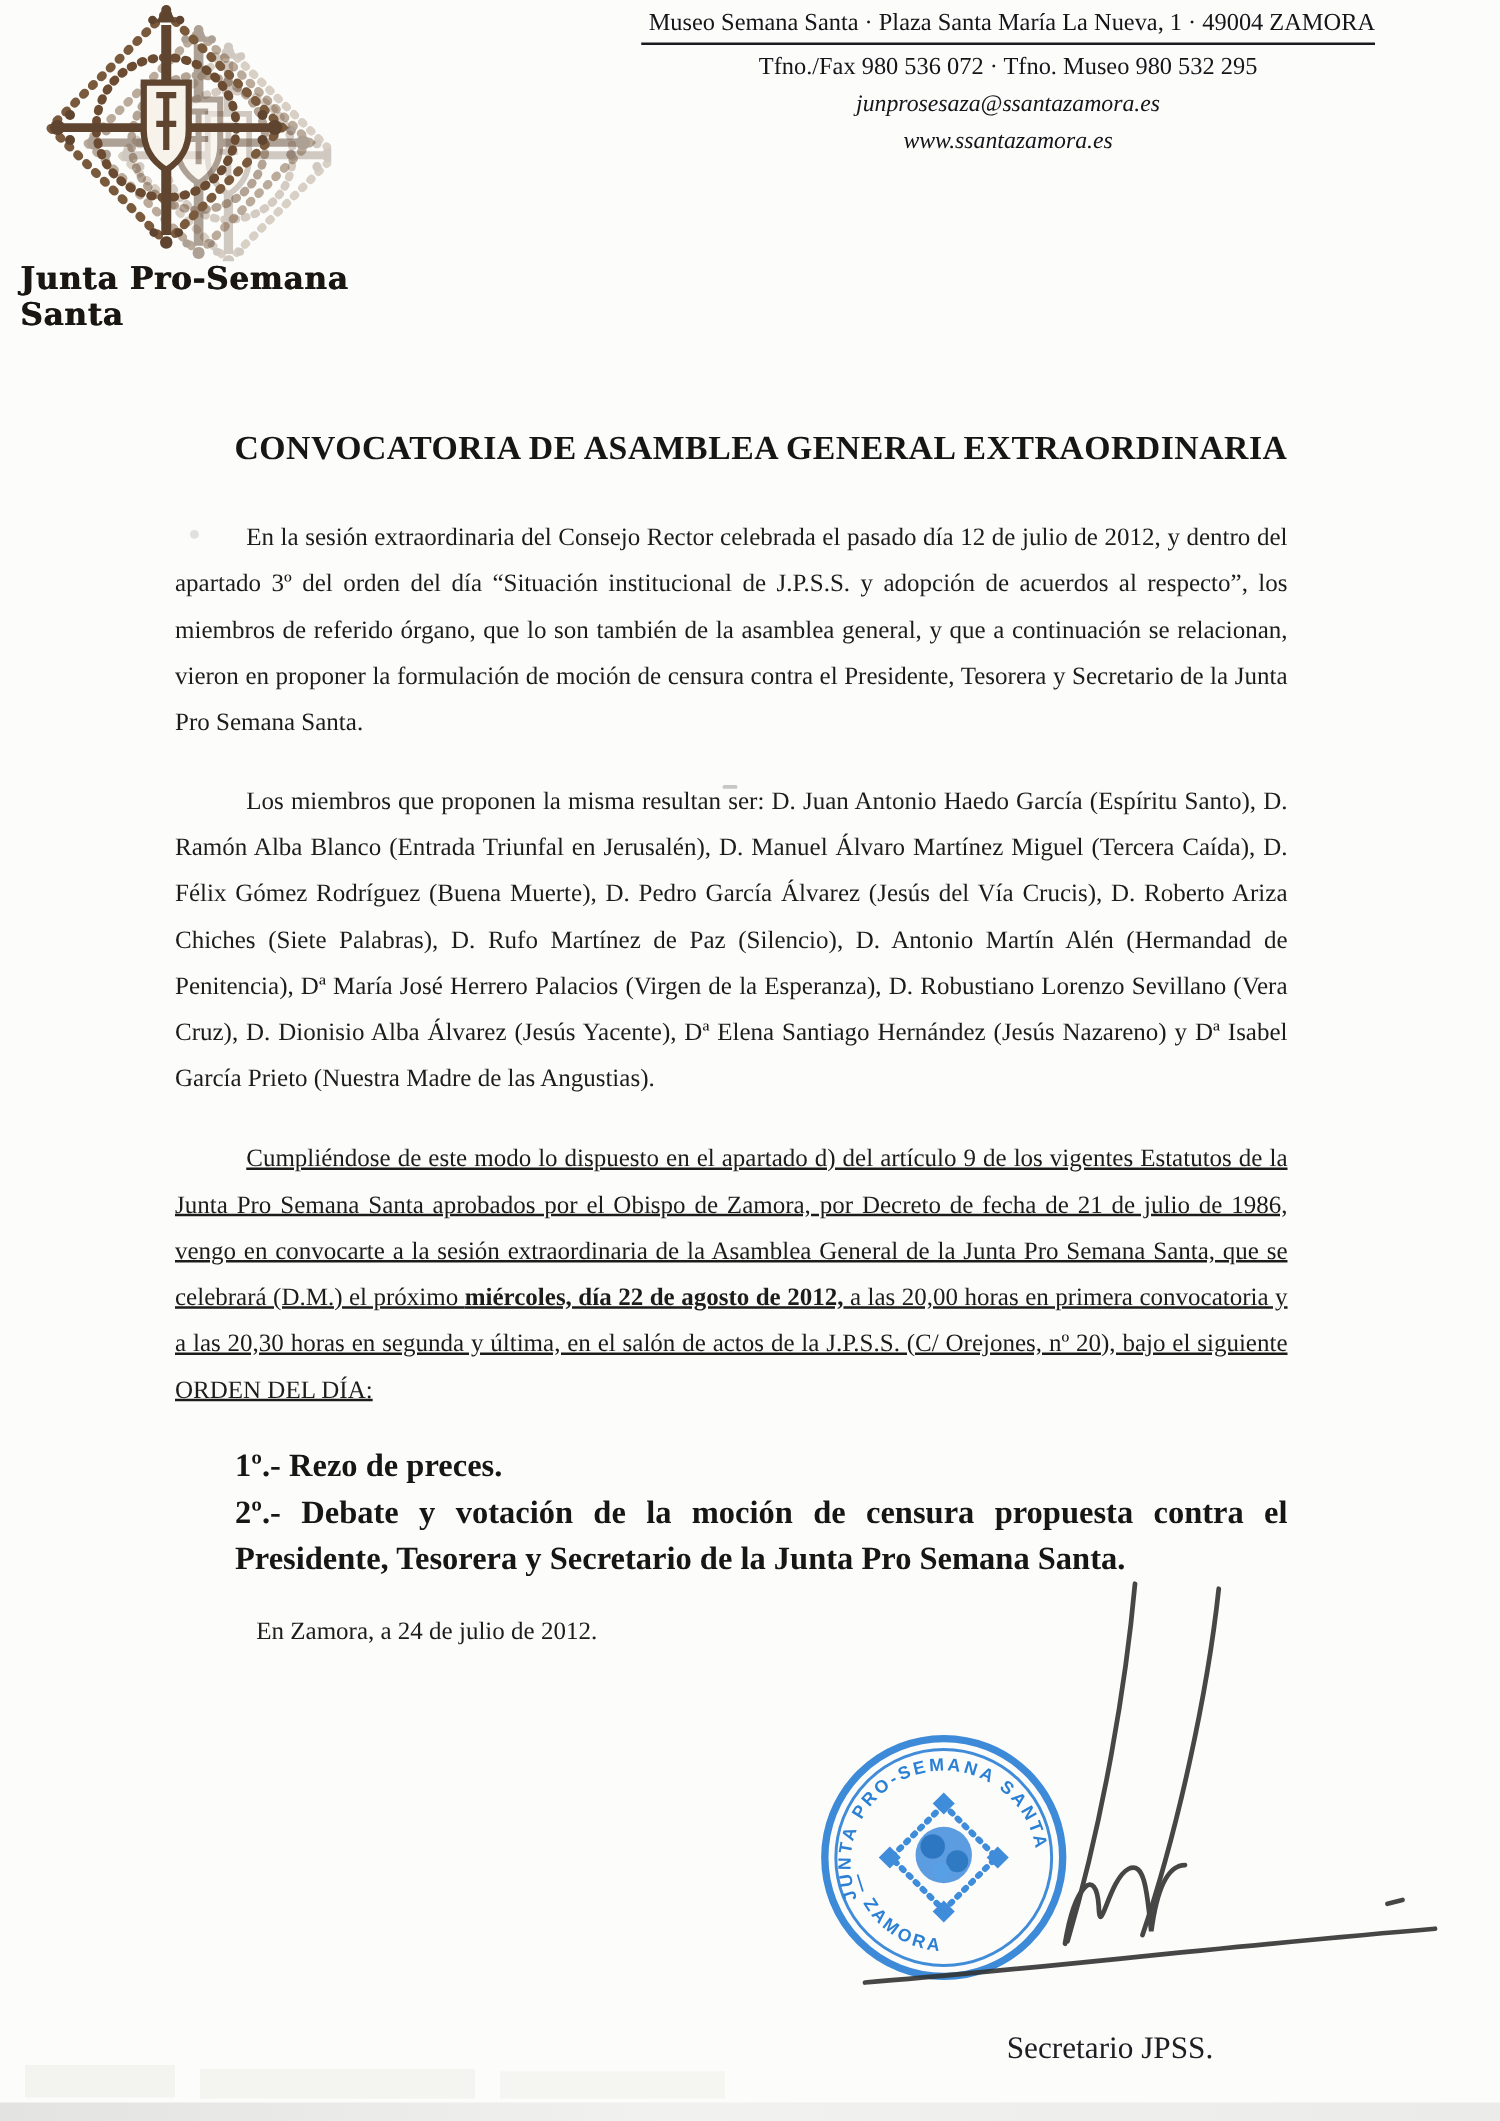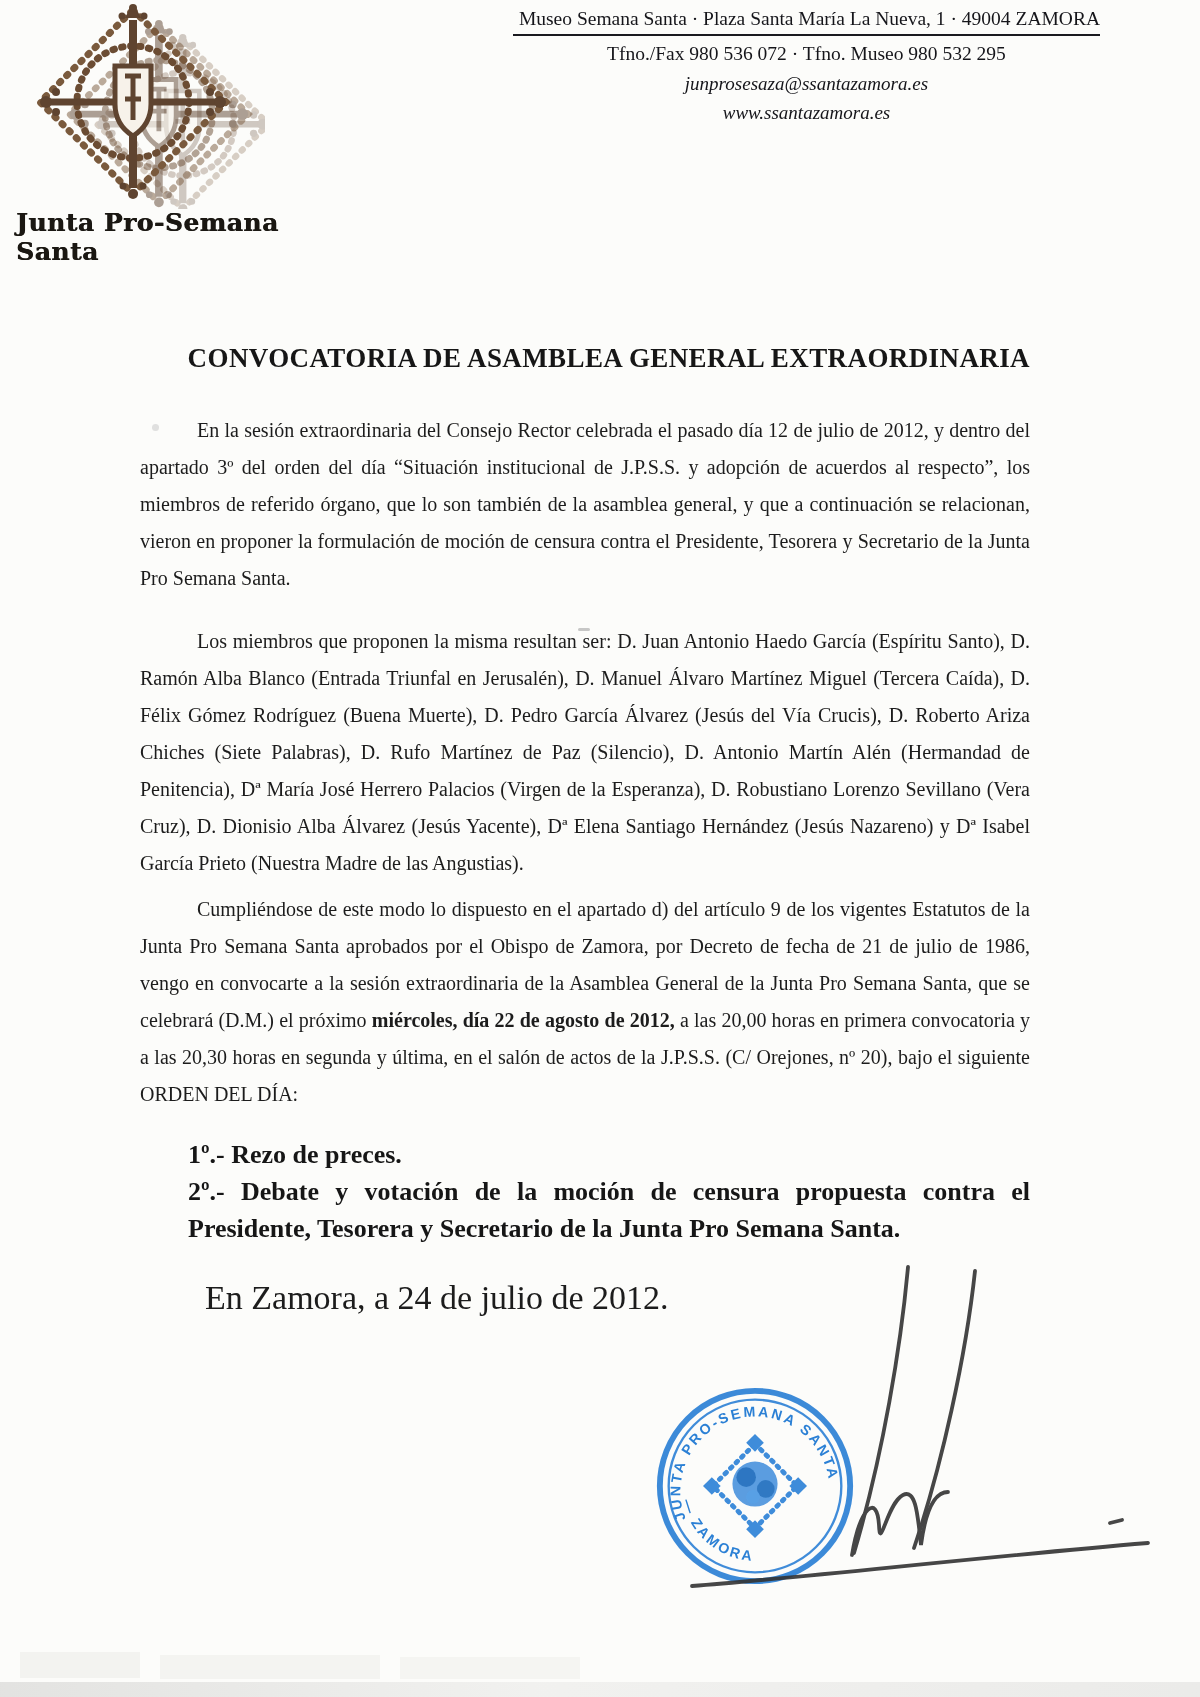--- a/index.html
+++ b/index.html
@@ -29,29 +29,29 @@
   .doc-title{
     margin:0;font-size:27px;font-weight:bold;text-align:right;
     letter-spacing:.4px;line-height:37px;color:#161616;
   }
   .para{
     margin:0;font-size:20px;line-height:37px;text-align:justify;
     text-indent:57px;color:#1c1c1c;
   }
   .p1{margin-top:35px;}
   .p2{margin-top:26px;}
-  .p3{margin-top:9px;}
+  .p3{margin-top:27px;text-decoration:underline;}
   .para b{font-weight:bold;}
   .agenda{margin:23px 0 0 48px;width:842px;}
   .agenda-item{
     margin:0;font-size:26px;line-height:37px;font-weight:bold;
     text-align:justify;color:#161616;
   }
   .place-date{
-    margin:32px 0 0 0;font-size:34px;line-height:37px;text-indent:65px;
+    margin:22px 0 0 0;font-size:20px;line-height:37px;text-indent:65px;
   }
   
   .stamp{position:absolute;left:652px;top:1383px;width:206px;height:206px;}
   .signature{position:absolute;left:680px;top:1255px;width:480px;height:345px;}
   
   .footer{
     position:absolute;left:628px;top:1616px;width:520px;text-align:center;
     font-size:25px;line-height:34px;color:#1d1d22;
   }
   .footer .role{margin-top:6px;}
@@ -161,20 +161,21 @@
         <path d="M 228 12 C 221 90, 203 200, 174 298"></path>
         <path d="M 295 16 C 286 100, 262 210, 234 293"></path>
         <path d="M 172 300 C 180 252, 197 238, 199 270 C 200 298, 207 248, 223 240 C 237 233, 238 266, 241 290 C 245 260, 253 237, 268 237"></path>
         <path d="M 12 331 C 120 323, 300 302, 468 288"></path>
         <path d="M 430 268 l 12 -3"></path>
       </g>
     </svg>
   </div>
 
   <div class="footer">
+    <div class="role">Secretario JPSS.</div>
   </div>
 
   <div class="artifact dash-artifact"></div>
   <div class="artifact speck-artifact"></div>
   <div class="artifact band-a"></div>
   <div class="artifact band-b"></div>
   <div class="artifact band-c"></div>
   <div class="artifact bottom-edge"></div>
 
 </div>

